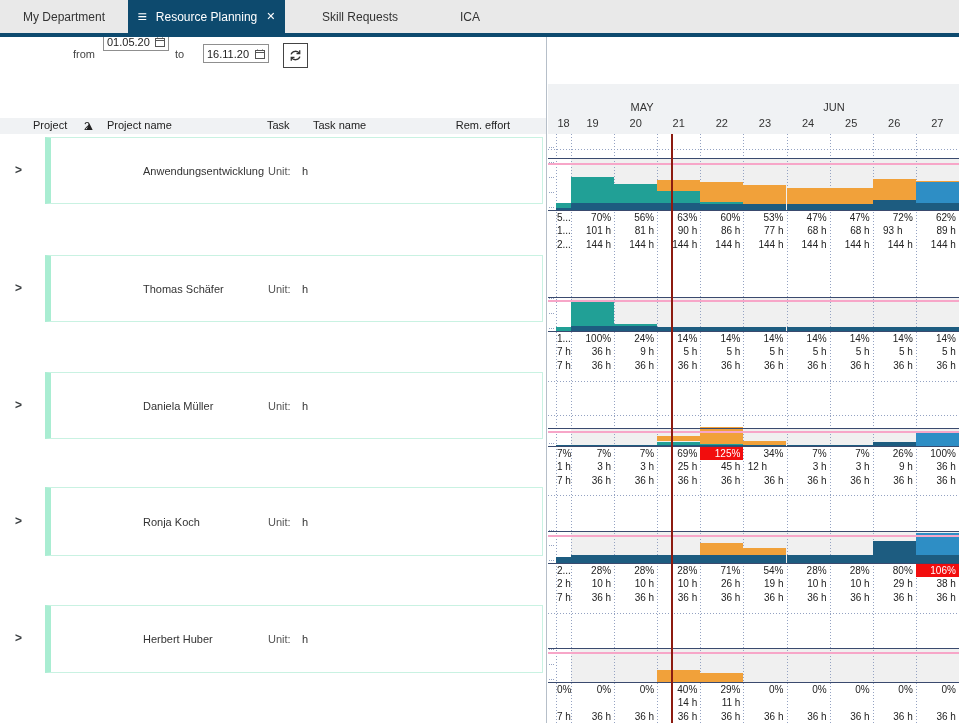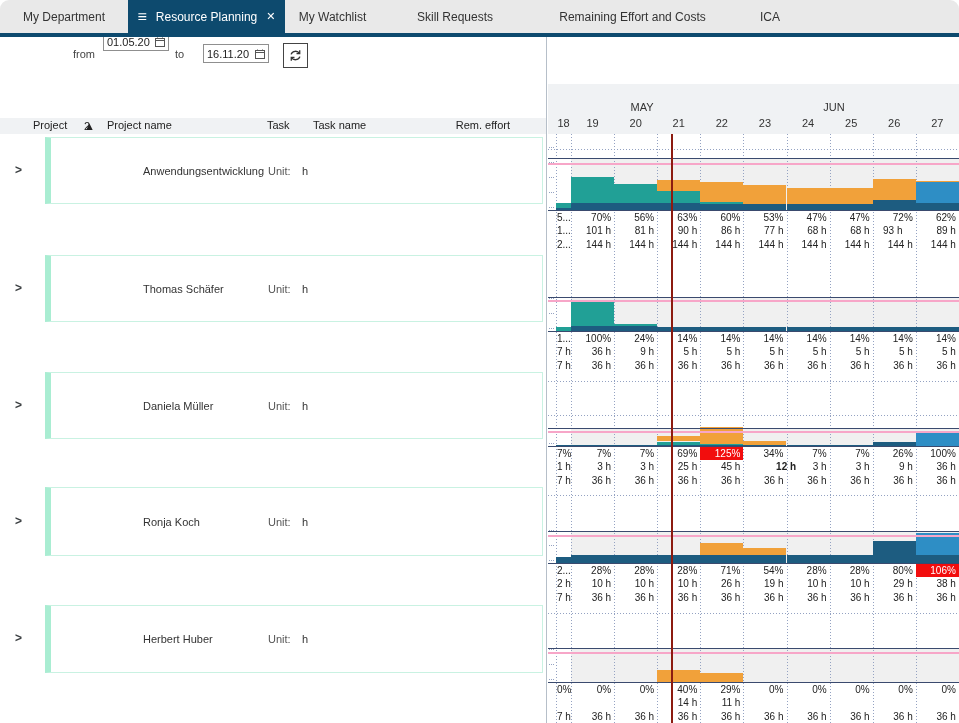--- a/index.html
+++ b/index.html
@@ -1,16 +1,16 @@
 <!DOCTYPE html>
 <html><head>
 <meta charset="utf-8">
 <style>
   html,body{margin:0;padding:0;background:#fff;font-family:"Liberation Sans",sans-serif;}
-  #app{position:relative;width:959px;height:723px;overflow:hidden;background:#fff;border-radius:9px;}
+  #app{position:relative;width:959px;height:723px;overflow:hidden;background:#fff;}
 
   
   #tabbar{position:absolute;left:0;top:0;width:959px;height:33px;background:#e9e9e9;display:flex;z-index:10;}
   .tab{display:flex;align-items:center;justify-content:center;height:33px;font-size:12px;color:#333;cursor:pointer;gap:9px;white-space:nowrap;}
   .tab.active{background:#0d4a6e;color:#fff;}
   .tab .menu{font-size:16px;line-height:1;}
   .tab .close{font-size:11px;line-height:1;}
   #navybar{position:absolute;left:0;top:33px;width:959px;height:4px;background:#0d4a6e;z-index:10;}
 
   
@@ -64,28 +64,22 @@
 
   <div id="tabbar">
     <div class="tab" style="width:128px">
       <span>My Department</span>
     </div>
     <div class="tab active" style="width:157px">
       <span class="menu">≡</span>
       <span>Resource Planning</span>
       <span class="close">✕</span>
     </div>
-    <div class="tab" style="width:95px">
-      <span>My Watchlist</span>
-    </div>
     <div class="tab" style="width:150px">
       <span>Skill Requests</span>
-    </div>
-    <div class="tab" style="width:205px">
-      <span>Remaining Effort and Costs</span>
     </div>
     <div class="tab" style="width:70px">
       <span>ICA</span>
     </div>
   </div>
   <div id="navybar"></div>
 
   <span class="lbl" style="left:73px;top:48px">from</span>
   <div class="datebox" style="left:103px;top:32px">
     <span>01.05.20</span>
@@ -321,21 +315,21 @@
       <div class="cell" style="left: 195.4px; top: 447px; width: 43.1px;">34%</div>
       <div class="cell" style="left: 238.5px; top: 447px; width: 43.1px;">7%</div>
       <div class="cell" style="left: 281.6px; top: 447px; width: 43.1px;">7%</div>
       <div class="cell" style="left: 324.7px; top: 447px; width: 43.1px;">26%</div>
       <div class="cell" style="left: 367.8px; top: 447px; width: 43.1px;">100%</div>
       <div class="cell c0" style="left: 8px; top: 460.4px; width: 15px;">1 h</div>
       <div class="cell" style="left: 23px; top: 460.4px; width: 43.1px;">3 h</div>
       <div class="cell" style="left: 66.1px; top: 460.4px; width: 43.1px;">3 h</div>
       <div class="cell" style="left: 109.2px; top: 460.4px; width: 43.1px;">25 h</div>
       <div class="cell" style="left: 152.3px; top: 460.4px; width: 43.1px;">45 h</div>
-      <div class="cell" style="left: 208px; top: 460.4px; width: 43.1px; font-weight: bold;">12 h</div>
+      <div class="cell" style="left: 179px; top: 460.4px; width: 43.1px;">12 h</div>
       <div class="cell" style="left: 238.5px; top: 460.4px; width: 43.1px;">3 h</div>
       <div class="cell" style="left: 281.6px; top: 460.4px; width: 43.1px;">3 h</div>
       <div class="cell" style="left: 324.7px; top: 460.4px; width: 43.1px;">9 h</div>
       <div class="cell" style="left: 367.8px; top: 460.4px; width: 43.1px;">36 h</div>
       <div class="cell c0" style="left: 8px; top: 473.8px; width: 15px;">7 h</div>
       <div class="cell" style="left: 23px; top: 473.8px; width: 43.1px;">36 h</div>
       <div class="cell" style="left: 66.1px; top: 473.8px; width: 43.1px;">36 h</div>
       <div class="cell" style="left: 109.2px; top: 473.8px; width: 43.1px;">36 h</div>
       <div class="cell" style="left: 152.3px; top: 473.8px; width: 43.1px;">36 h</div>
       <div class="cell" style="left: 195.4px; top: 473.8px; width: 43.1px;">36 h</div>

